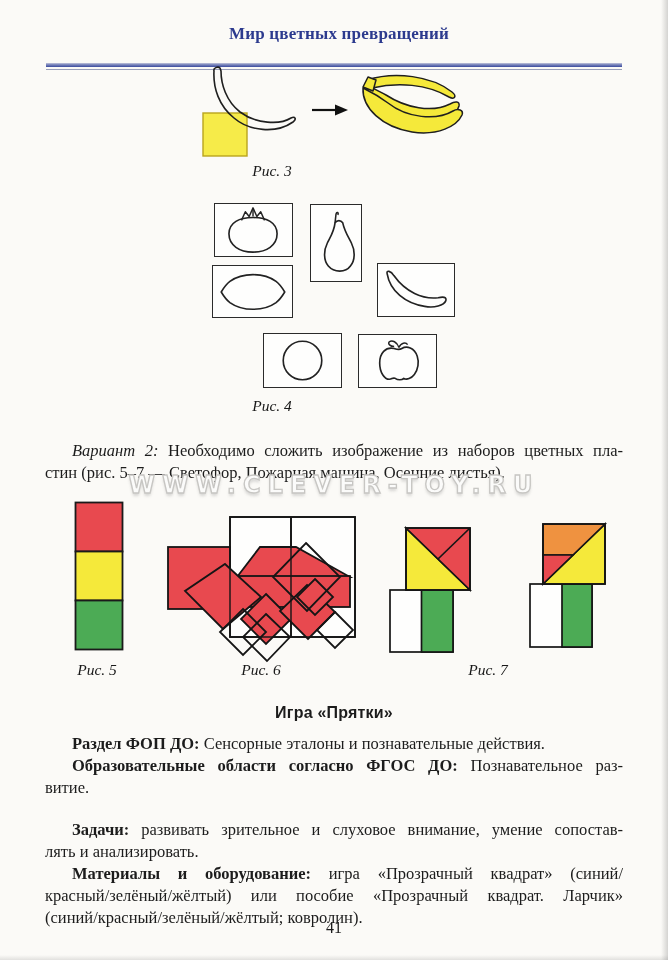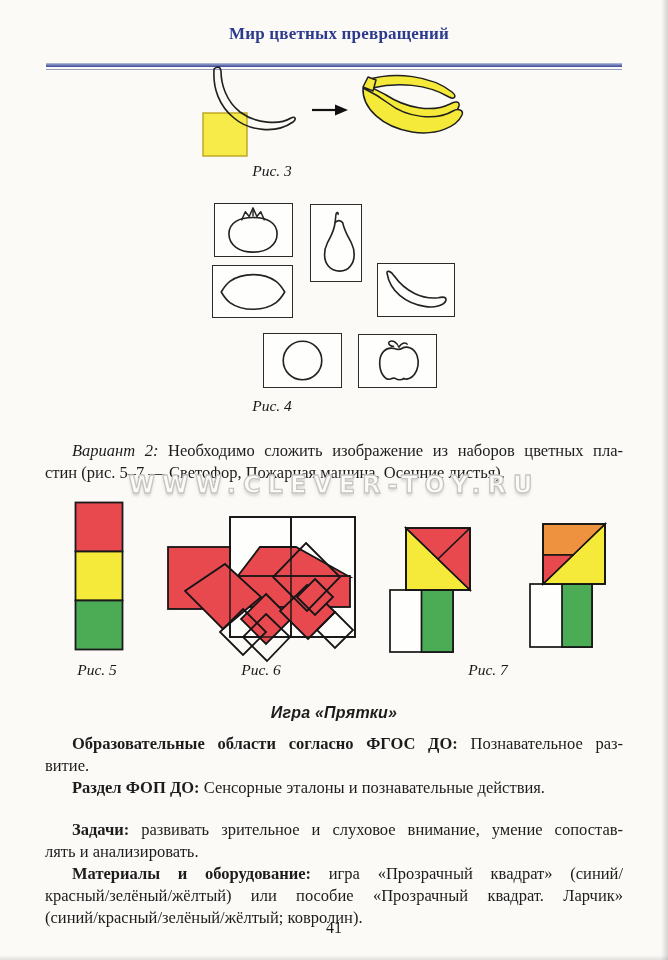--- a/index.html
+++ b/index.html
@@ -32,21 +32,21 @@
              text-shadow:0 3px 3px rgba(90,90,90,.22);white-space:nowrap;}
 
   
   .textblock{position:absolute;left:45px;width:578px;font-size:16.5px;line-height:22px;}
   .tline{min-height:22px;}
   .tline.just{text-align:justify;text-align-last:justify;}
   .tline.ind{text-indent:27px;}
   .b{font-weight:bold;}
   .i{font-style:italic;}
   .sec-head{text-align:center;font-family:"Liberation Sans",sans-serif;
-            font-weight:bold;font-style:italic;font-size:16px;margin-bottom:9px;letter-spacing:.2px;}
+            font-weight:bold;font-size:16px;margin-bottom:9px;letter-spacing:.2px;}
   .spacer{height:20px;}
   .pagenum{position:absolute;top:919px;left:0;width:668px;text-align:center;font-size:16px;}
 </style>
 </head>
 <body>
 
 <div class="page">
 
   <div class="hdr-title">Мир цветных превращений</div>
   <div class="rule-wrap">
@@ -167,25 +167,25 @@
   </svg>
 
   <div class="cap" style="left:57px;top:661px;width:80px;">Рис. 5</div>
   <div class="cap" style="left:221px;top:661px;width:80px;">Рис. 6</div>
   <div class="cap" style="left:448px;top:661px;width:80px;">Рис. 7</div>
 
   <div class="textblock" style="top:702px;">
     <div class="sec-head">Игра «Прятки»</div>
     <div>
         <div class="para">
+          <div class="tline ind"><span class="b">Раздел ФОП ДО:</span><span> Сенсорные эталоны и познавательные действия.</span></div>
+        </div>
+        <div class="para">
           <div class="tline just ind"><span class="b">Образовательные области согласно ФГОС ДО:</span><span> Познавательное раз-</span></div>
           <div class="tline"><span>витие.</span></div>
-        </div>
-        <div class="para">
-          <div class="tline ind"><span class="b">Раздел ФОП ДО:</span><span> Сенсорные эталоны и познавательные действия.</span></div>
         </div>
         <div class="spacer"></div>
         <div class="para">
           <div class="tline just ind"><span class="b">Задачи:</span><span> развивать зрительное и слуховое внимание, умение сопостав-</span></div>
           <div class="tline"><span>лять и анализировать.</span></div>
         </div>
         <div class="para">
           <div class="tline just ind"><span class="b">Материалы и оборудование:</span><span> игра «Прозрачный квадрат» (синий/</span></div>
           <div class="tline just"><span>красный/зелёный/жёлтый) или пособие «Прозрачный квадрат. Ларчик»</span></div>
           <div class="tline"><span>(синий/красный/зелёный/жёлтый; ковролин).</span></div>

